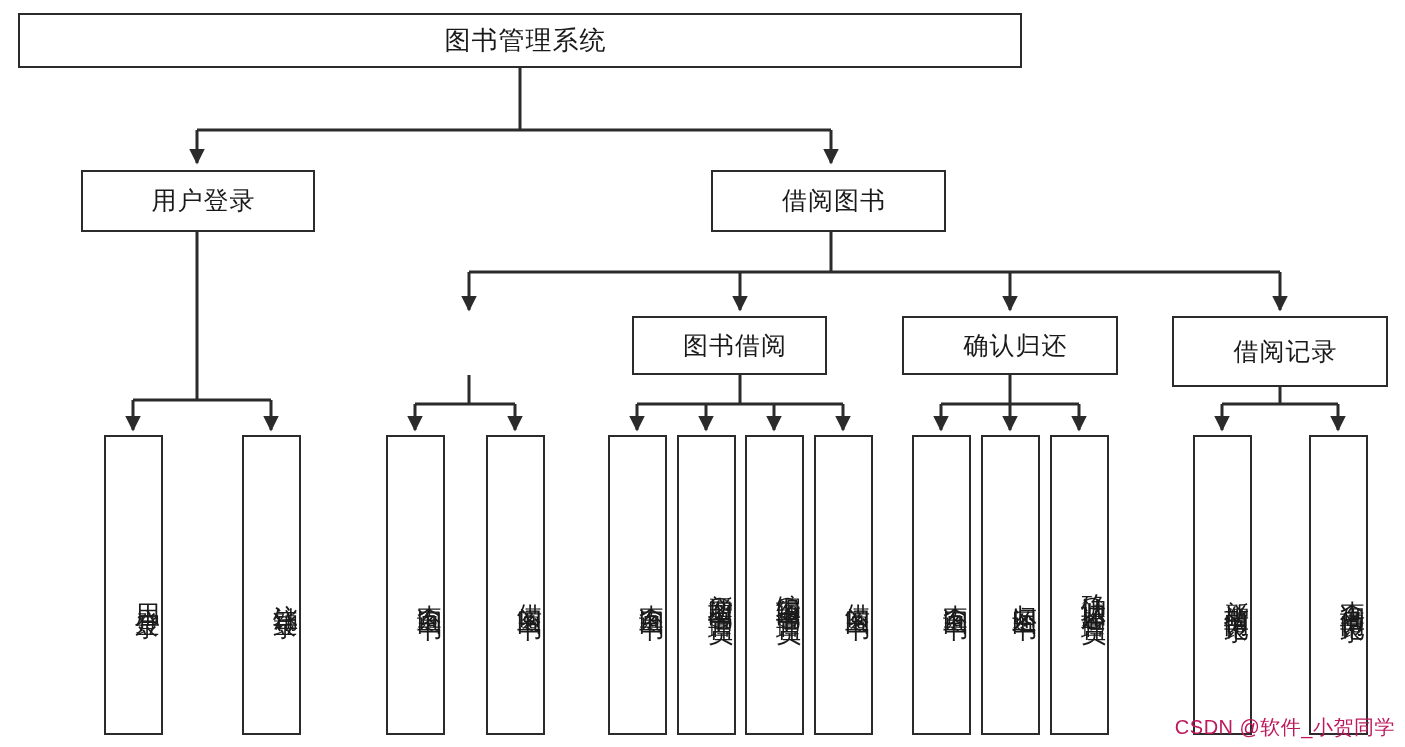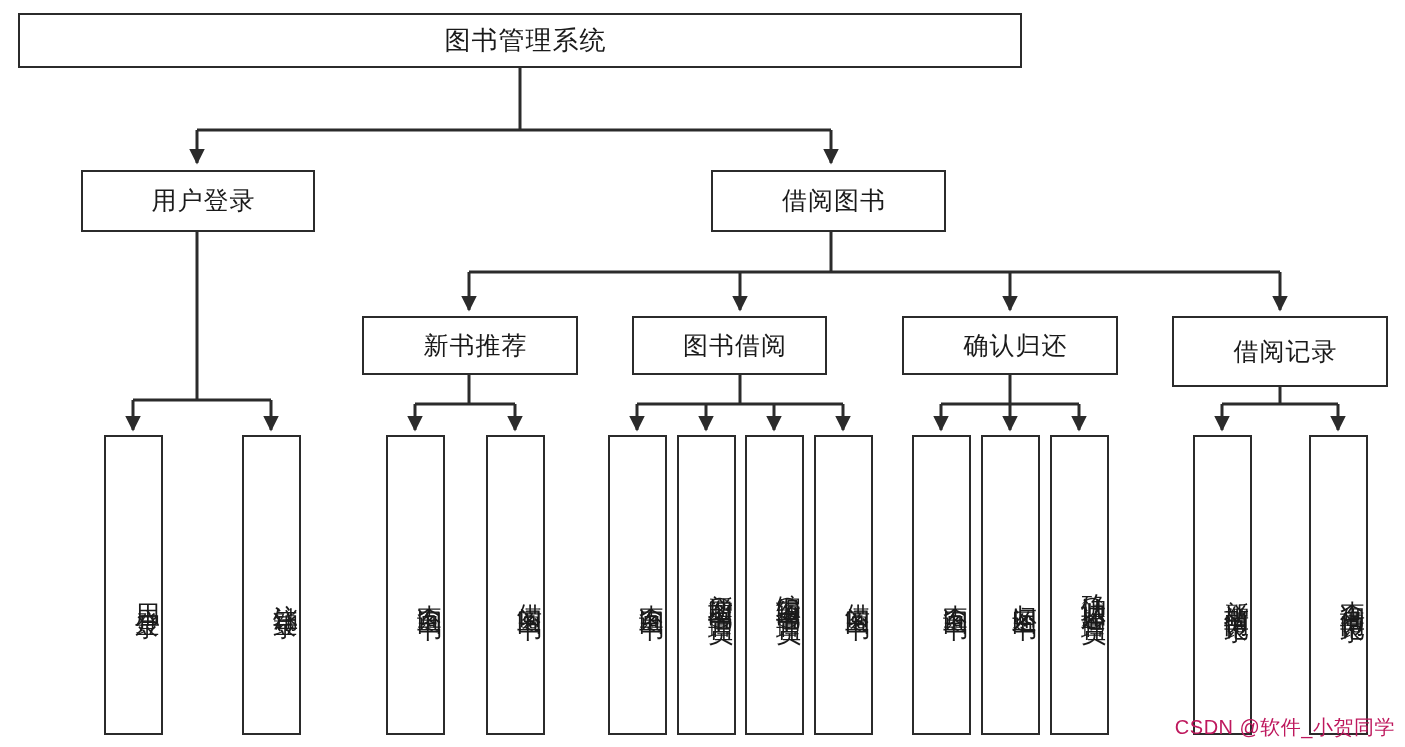--- a/index.html
+++ b/index.html
@@ -130,23 +130,20 @@
     <span>图书管理系统</span>
   </div>
 
   <div class="node node-h" style="left:81px; top:170px; width:234px; height:62px;">
     <span>用户登录</span>
   </div>
   <div class="node node-h" style="left:711px; top:170px; width:235px; height:62px;">
     <span>借阅图书</span>
   </div>
 
-  <div class="node node-h" style="left:362px; top:316px; width:216px; height:59px;">
-    <span>新书推荐</span>
-  </div>
   <div class="node node-h" style="left:632px; top:316px; width:195px; height:59px;">
     <span>图书借阅</span>
   </div>
   <div class="node node-h" style="left:902px; top:316px; width:216px; height:59px;">
     <span>确认归还</span>
   </div>
   <div class="node node-h" style="left:1172px; top:316px; width:216px; height:71px;">
     <span>借阅记录</span>
   </div>
 

